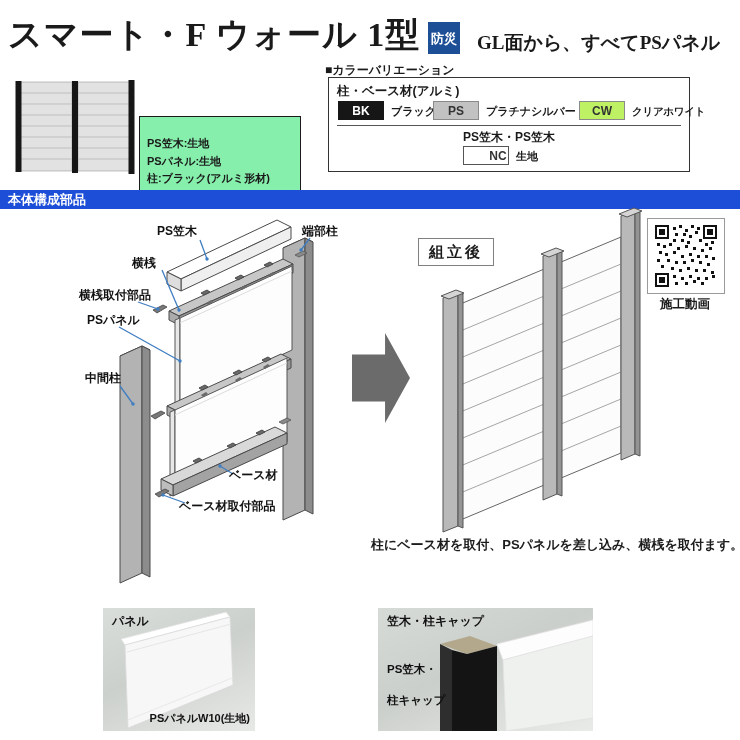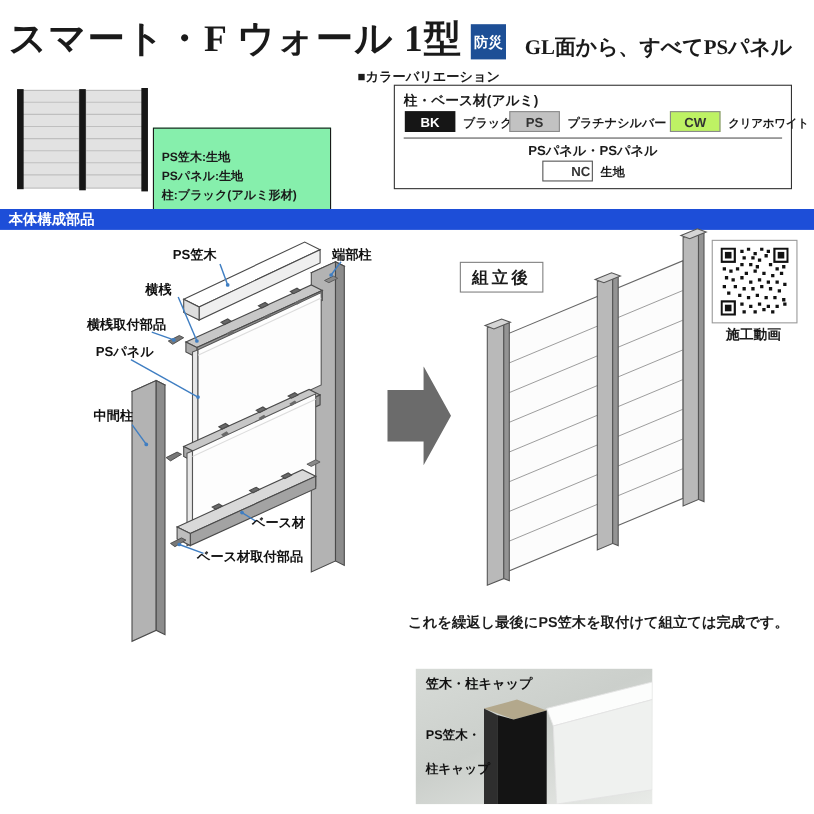--- a/index.html
+++ b/index.html
@@ -11,21 +11,21 @@
          font-size:34px;font-weight:600;letter-spacing:1px;white-space:nowrap;}
   .badge{left:428px;top:22px;width:32px;height:32px;color:#fff;font-size:13px;font-weight:bold;
          display:flex;align-items:center;justify-content:center;line-height:1;}
   .subtitle{left:477px;top:30px;font-family:"Liberation Serif","DejaVu Serif",serif;
             font-size:19px;font-weight:600;white-space:nowrap;text-align:center;}
   
   .caption-box{left:139px;top:116px;width:146px;border:1px solid #1a1a1a;background:#86efac;
                padding:18px 7px;font-size:11px;font-weight:bold;line-height:1.6;white-space:nowrap;}
   
   .cv-heading{left:325px;top:62px;font-size:12px;font-weight:bold;}
-  .cv-box{left:328px;top:77px;width:360px;height:93px;border:1px solid #333;background:#fff;margin-left:30px;}
+  .cv-box{left:328px;top:77px;width:360px;height:93px;border:1px solid #333;background:#fff;}
   .cv-group1{left:8px;top:5px;font-size:12.5px;font-weight:bold;}
   .chip{height:19px;display:flex;align-items:center;justify-content:center;
         font-size:12px;font-weight:bold;}
   .chip-name{font-size:11px;font-weight:bold;white-space:nowrap;}
   .tight{font-size:10.5px;letter-spacing:-0.3px;}
   .cv-divider{left:8px;top:47px;width:344px;height:0;border-top:1px solid #555;}
   .cv-group2{left:0;top:51px;width:100%;text-align:center;font-size:12px;font-weight:bold;}
   
   .section-bar{left:0;width:740px;height:19px;color:#fff;font-size:13px;font-weight:bold;
                line-height:19px;padding-left:8px;box-sizing:border-box;}
@@ -97,21 +97,21 @@
     <div class="abs chip" style="left: 9px; top: 23px; width: 46px; background: rgb(22, 22, 22); color: rgb(255, 255, 255);">BK</div>
     <div class="abs chip-name" style="left:62px;top:26px">ブラック</div>
 
     <div class="abs chip" style="left: 104px; top: 23px; width: 46px; border: 1px solid rgb(138, 138, 138); box-sizing: border-box; background: rgb(194, 194, 194); color: rgb(51, 51, 51);">PS</div>
     <div class="abs chip-name" style="left:157px;top:26px">プラチナシルバー</div>
 
     <div class="abs chip" style="left: 250px; top: 23px; width: 46px; border: 1px solid rgb(138, 138, 138); box-sizing: border-box; background: #bef264; color: rgb(51, 51, 51);">CW</div>
     <div class="abs chip-name tight" style="left:303px;top:27px">クリアホワイト</div>
 
     <div class="abs cv-divider"></div>
-    <div class="abs cv-group2">PSパネル・PSパネル</div>
+    <div class="abs cv-group2">PS笠木・PS笠木</div>
 
     <div class="abs chip" style="left: 134px; top: 68px; width: 46px; border: 1px solid rgb(85, 85, 85); box-sizing: border-box; background: rgb(255, 255, 255); color: rgb(51, 51, 51); padding-left: 24px;">NC</div>
     <div class="abs chip-name" style="left:187px;top:71px">生地</div>
   </div>
 
   <div class="abs section-bar" style="top: 190px; background: #1d4ed8;">本体構成部品</div>
 
   <svg class="abs" style="left:55px;top:210px" width="310" height="375" viewBox="0 0 310 375">
 
     <g stroke="#4a4a4a" stroke-width="1">
@@ -264,23 +264,33 @@
                  M57 32h3v3h-3z M2 34h3v3h-3z M12 34h3v3h-3z M20 36h3v3h-3z M28 36h3v3h-3z
                  M36 34h3v3h-3z M44 36h3v3h-3z M52 38h3v3h-3z M6 40h3v3h-3z M16 42h3v3h-3z
                  M24 44h3v3h-3z M32 42h3v3h-3z M40 44h3v3h-3z M48 44h3v3h-3z M56 46h3v3h-3z
                  M18 50h3v3h-3z M26 52h3v3h-3z M34 50h3v3h-3z M42 52h3v3h-3z M50 52h3v3h-3z
                  M57 50h3v3h-3z M20 57h3v3h-3z M30 57h3v3h-3z M38 55h3v3h-3z M46 57h3v3h-3z"></path>
       </g>
     </svg>
   </div>
   <div class="abs qr-caption">施工動画</div>
 
-  <div class="abs desc" style="top:555px">これを繰返し最後にPS笠木を取付けて組立ては完成です。</div>
-
-
+  <div class="abs desc" style="top:534px">柱にベース材を取付、PSパネルを差し込み、横桟を取付ます。</div>
+
+
+  <div class="abs photo photo-left">
+    <svg width="152" height="123" viewBox="0 0 152 123" style="position:absolute;left:0;top:0">
+      <polygon points="18,31 123,4 127,9 22,37" fill="#ffffff" stroke="#e0e0e0" stroke-width="0.8"></polygon>
+      <polygon points="22,37 127,9 130,77 25,120" fill="#f6f7f6" stroke="#dadada" stroke-width="0.8"></polygon>
+      <line x1="24" y1="44" x2="128" y2="16" stroke="#e6e6e6" stroke-width="1"></line>
+      <line x1="25" y1="112" x2="129" y2="70" stroke="#e9e9e9" stroke-width="1"></line>
+    </svg>
+    <div class="photo-label">パネル</div>
+    <div class="photo-caption-r">PSパネルW10(生地)</div>
+  </div>
 
   <div class="abs photo photo-right">
     <svg width="215" height="123" viewBox="0 0 215 123" style="position:absolute;left:0;top:0">
       <polygon points="119,36 215,12 215,28 125,52" fill="#fcfdfc" stroke="#e5e5e5" stroke-width="0.8"></polygon>
       <polygon points="125,52 215,28 215,110 128,123" fill="#eff1ef" stroke="#e2e2e2" stroke-width="0.8"></polygon>
       <polygon points="62,36 92,28 119,38 89,46" fill="#b3a88c"></polygon>
       <polygon points="62,36 74,42 74,123 62,123" fill="#2e2e2e"></polygon>
       <polygon points="74,42 89,46 119,38 119,123 74,123" fill="#141414"></polygon>
     </svg>
     <div class="photo-label">笠木・柱キャップ</div>

